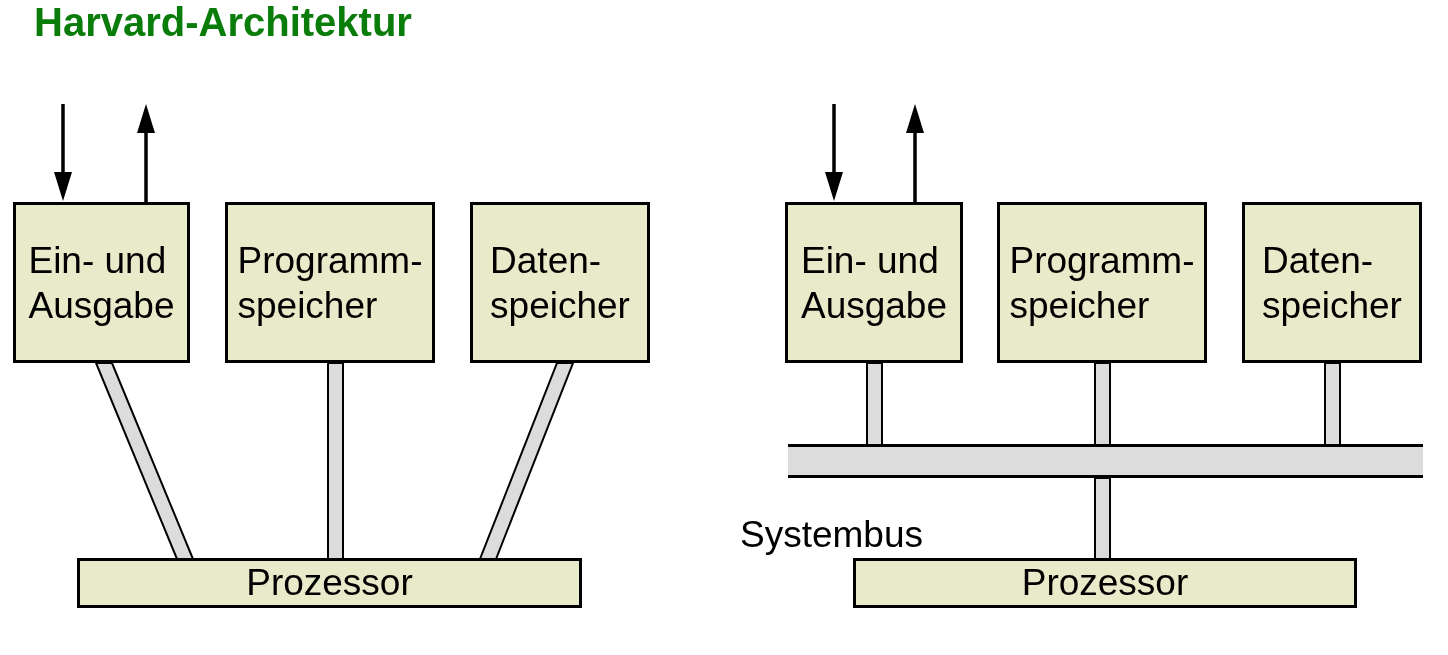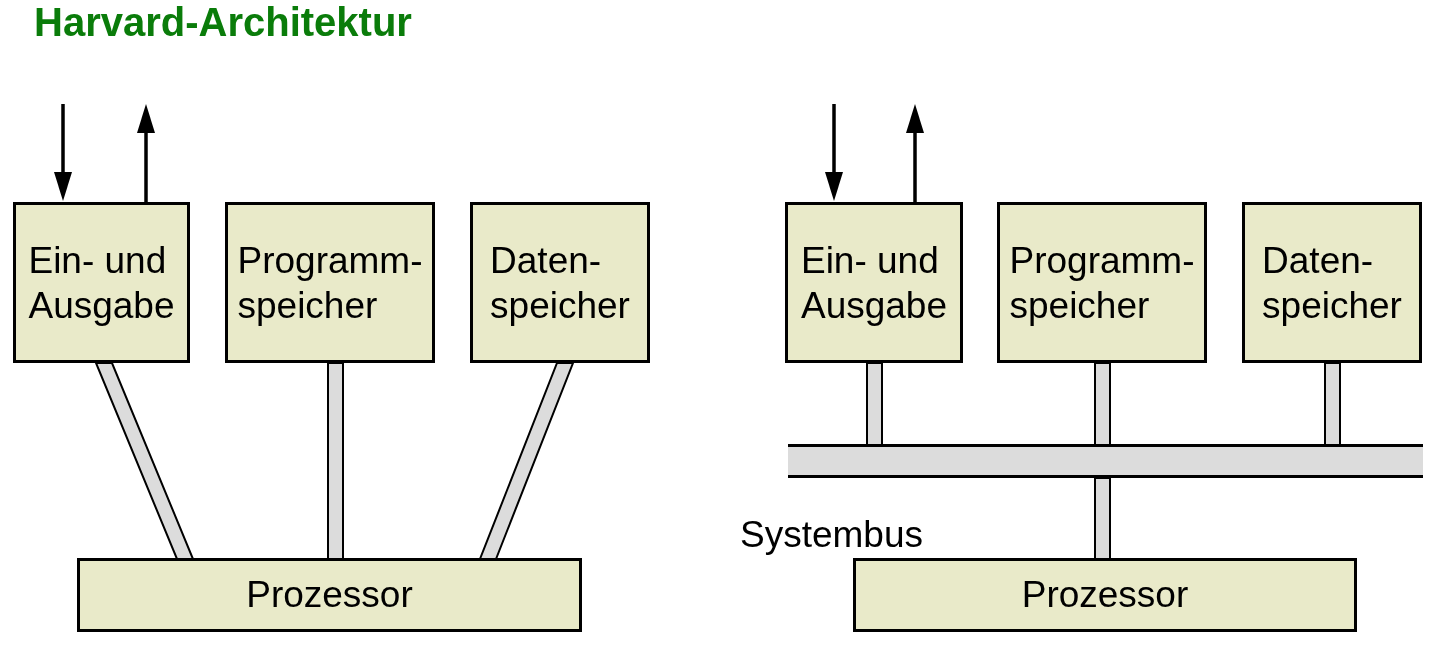--- a/index.html
+++ b/index.html
@@ -35,21 +35,21 @@
     display: flex;
     align-items: center;
     justify-content: center;
     font-size: 37px;
     line-height: 45px;
     white-space: pre-line;
   }
   .procbox {
     position: absolute;
     top: 558px;
-    height: 74px;
+    height: 50px;
     box-sizing: border-box;
     background: var(--box_fill, #e9eac9);
     border: 3px solid var(--line_black, #000);
     display: flex;
     align-items: center;
     justify-content: center;
     font-size: 37px;
   }
   .buslabel {
     position: absolute;

